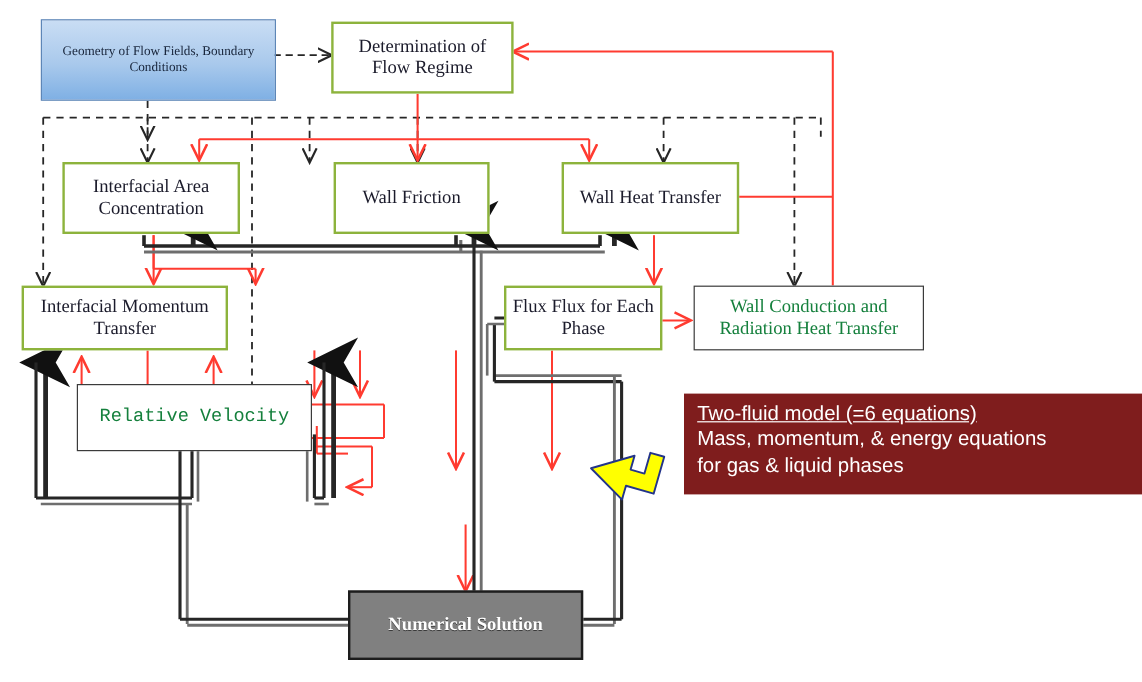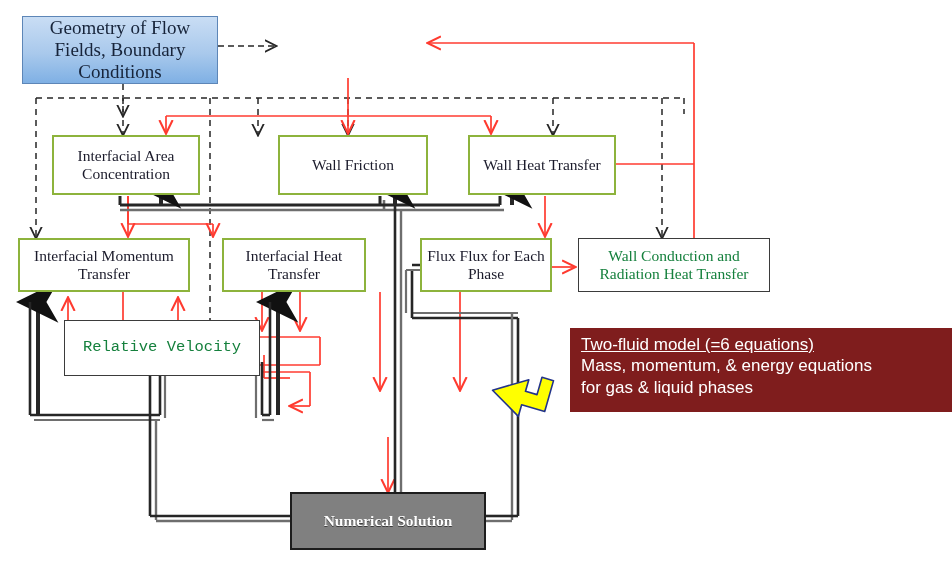--- a/index.html
+++ b/index.html
@@ -3,22 +3,22 @@
 <meta charset="utf-8">
 <style>
   html,body{margin:0;padding:0;background:#ffffff;}
   #root{position:relative;width:952px;height:568px;background:#fff;
         font-family:"Liberation Serif", serif;overflow:hidden;}
   svg{position:absolute;left:0;top:0;width:952px;height:568px;}
   .node{position:absolute;box-sizing:border-box;display:flex;align-items:center;
         justify-content:center;text-align:center;line-height:1.15;}
   .green{border:2.5px solid #8db33c;background:#ffffff;color:#1b1b2b;font-size:15.5px;}
   .plain{border:1.6px solid #3b3b3b;background:#ffffff;color:#15803d;font-size:15.5px;}
-  .geo{border:1.2px solid #5d86b7;color:#17243a;font-size:19px;
-       background:linear-gradient(to bottom,#c9ddf4 0%,#a9c9ec 55%,#7fb0e4 100%);}
+  .geo{border:1.2px solid #5d86b7;color:#17243a;font-size:11px;
+       background:linear-gradient(to bottom,#c9ddf4 0%,#a9c9ec 55%,#7fb0e4 100%);margin-left:12px;}
   .cons{border:0;color:#1b1b2b;font-size:15.5px;
         background:linear-gradient(to bottom,#f9cfcd 0%,#f6b3ae 45%,#f29c96 100%);}
   .numsol{border:2.5px solid #1d1d1d;background:#808080;color:#ffffff;
           font-weight:bold;font-size:15.5px;
           text-shadow:0 1px 0 #3a3a3a;}
   .callout{position:absolute;box-sizing:border-box;background:#7f1d1d;color:#fff;
            font-family:"Liberation Sans", sans-serif;font-size:17px;line-height:1.26;
            padding:6px 21px 8px 11px;margin-left:20px;}
   .callout .hd{text-decoration:underline;display:block;}
   .callout .bd{display:block;}
@@ -144,30 +144,30 @@
       <path d="M486,521 L512,521" stroke="#6e6e6e" stroke-width="2.4"></path>
     </g>
 
     <g>
       <path d="M548,372 L548,404 L524,404 L524,416 L492,398 L524,378 L524,390 L536,390 L536,372 Z" transform="rotate(16 520 396)" fill="#ffff00" stroke="#23348a" stroke-width="1.6" stroke-linejoin="round"></path>
     </g>
   </svg>
 
   <div class="node geo" style="left:22px;top:16px;width:196px;height:68px;padding:0 8px;">Geometry of Flow Fields, Boundary Conditions</div>
 
+  <div class="node green" style="left:276px;top:18px;width:152px;height:60px;padding:0 6px;">Determination of Flow Regime</div>
 
   <div class="node green" style="left:52px;top:135px;width:148px;height:60px;padding:0 5px;">Interfacial Area Concentration</div>
 
-  <div class="node green" style="left:278px;top:135px;width:150px;height:60px;padding:14px 5px;">Wall Friction</div>
+  <div class="node green" style="left:278px;top:135px;width:130px;height:60px;padding:14px 5px;">Wall Friction</div>
 
   <div class="node green" style="left:468px;top:135px;width:148px;height:60px;padding:12px 5px;">Wall Heat Transfer</div>
 
   <div class="node green" style="left:18px;top:238px;width:172px;height:54px;padding:0 4px;font-family:Liberation Serif, serif;">Interfacial Momentum Transfer</div>
 
-  <div class="node green" style="left:222px;top:238px;width:144px;height:54px;padding:0 5px;">Interfacial Heat Transfer</div>
 
   <div class="node green" style="left:420px;top:238px;width:132px;height:54px;padding:0 5px;">Flux Flux for Each Phase</div>
 
   <div class="node plain" style="left:578px;top:238px;width:192px;height:54px;padding:0 5px;">Wall Conduction and Radiation Heat Transfer</div>
 
   <div class="node plain" style="left:64px;top:320px;width:196px;height:56px;font-family:Liberation Mono, monospace;">Relative Velocity</div>
 
 
   <div class="node numsol" style="left:290px;top:492px;width:196px;height:58px;">Numerical Solution</div>
 

